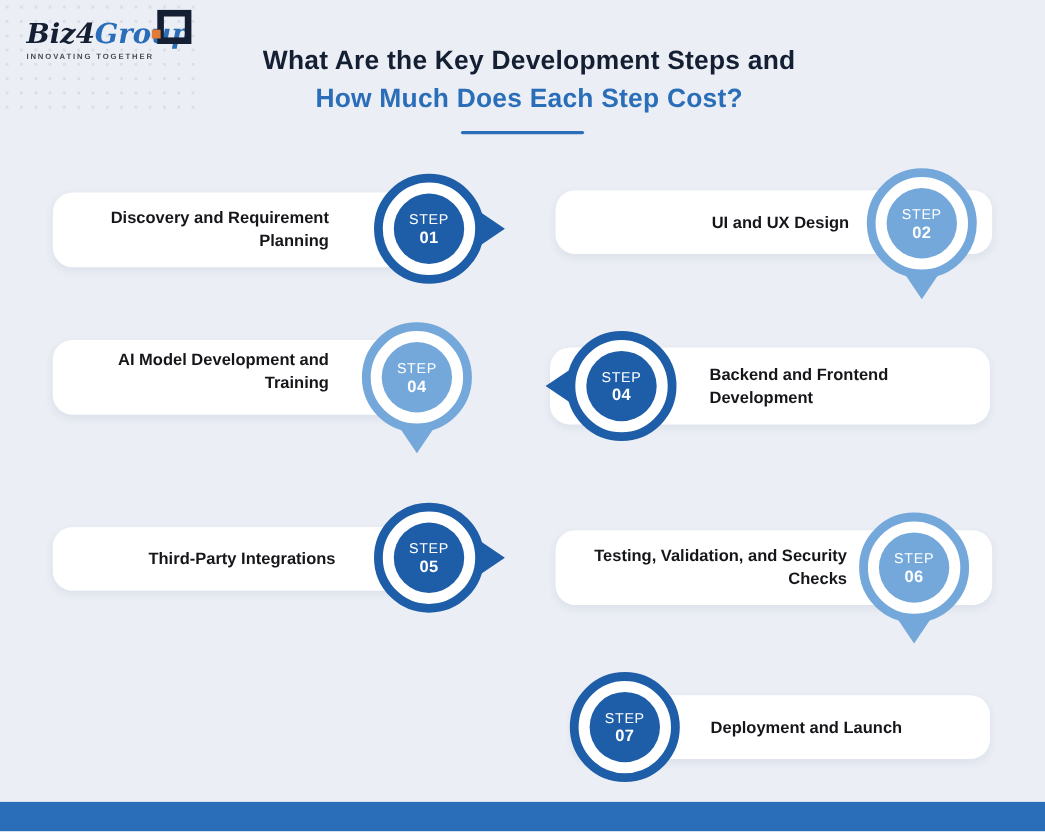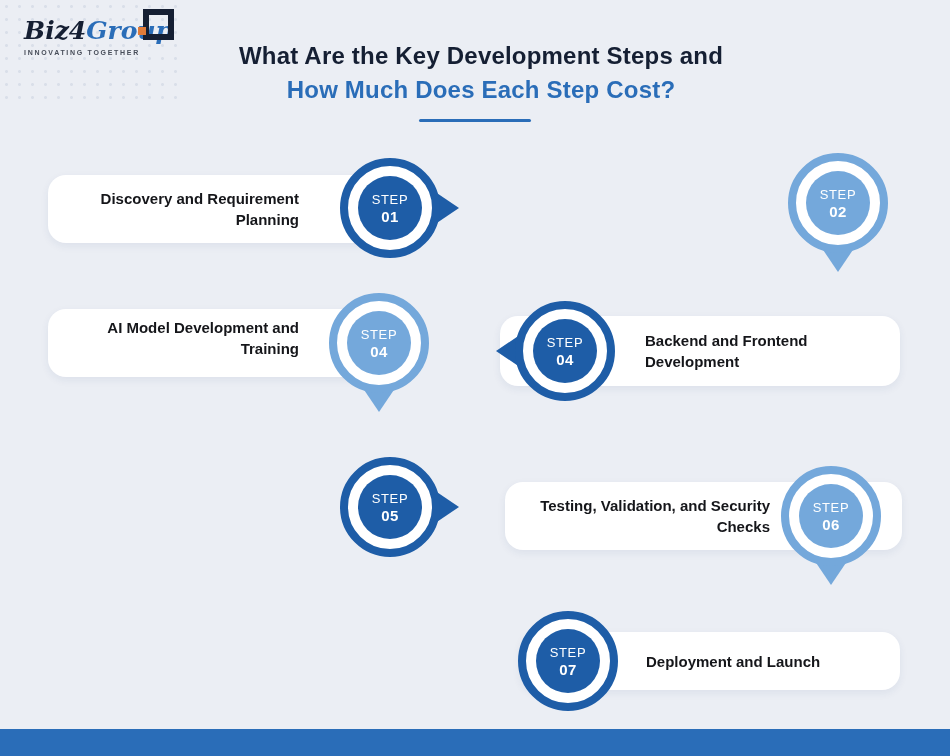--- a/index.html
+++ b/index.html
@@ -125,20 +125,23 @@
   <div class="badge dark" style="left:340px; top:158px;">
     <div class="arrow right"></div>
     <div class="ring">
       <div class="inner">
         <span class="step-word">STEP</span>
         <span class="step-num">01</span>
       </div>
     </div>
   </div>
 
+  <div class="pill align-right" style="left:505px; top:173px; width:397px; height:58px; padding:0 130px 0 24px;">
+    <span>UI and UX Design</span>
+  </div>
   <div class="badge light" style="left:788px; top:153px;">
     <div class="arrow down"></div>
     <div class="ring">
       <div class="inner">
         <span class="step-word">STEP</span>
         <span class="step-num">02</span>
       </div>
     </div>
   </div>
 
@@ -161,20 +164,23 @@
   <div class="badge dark" style="left:515px; top:301px;">
     <div class="arrow left"></div>
     <div class="ring">
       <div class="inner">
         <span class="step-word">STEP</span>
         <span class="step-num">04</span>
       </div>
     </div>
   </div>
 
+  <div class="pill align-right" style="left:48px; top:479px; width:343px; height:58px; padding:0 86px 0 24px;">
+    <span>Third-Party Integrations</span>
+  </div>
   <div class="badge dark" style="left:340px; top:457px;">
     <div class="arrow right"></div>
     <div class="ring">
       <div class="inner">
         <span class="step-word">STEP</span>
         <span class="step-num">05</span>
       </div>
     </div>
   </div>
 

